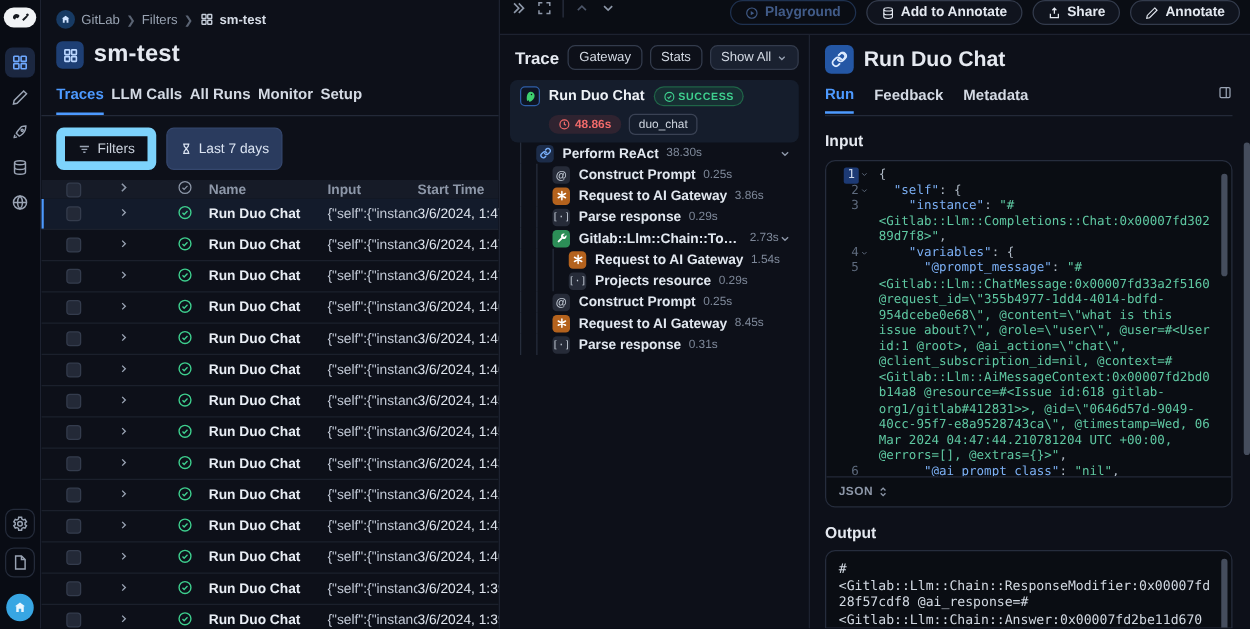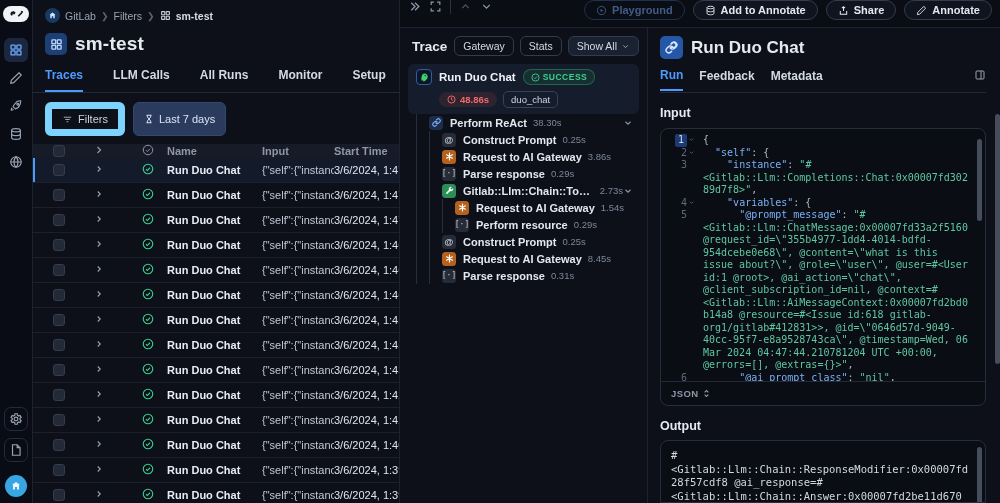--- a/index.html
+++ b/index.html
@@ -32,21 +32,21 @@
     display:flex; align-items:center; justify-content:center; }
   .crumb-org svg { width:9px; height:9px; }
   .crumb-sep { color:#5b6474; font-size:9px; }
   .crumb-grid { color:#c7cfdb; } .crumb-grid svg { width:11px; height:11px; display:block; }
   .crumb-last { color:#d6dce6; font-weight:bold; }
   .proj-title { display:flex; align-items:center; gap:8px; padding:10px 12px 0 12px; }
   .proj-title .pt-icon { width:22px; height:22px; border-radius:5px; background:#1e3f74;
     color:#bcd7ff; display:flex; align-items:center; justify-content:center; }
   .proj-title .pt-icon svg { width:13px; height:13px; }
   .proj-title h1 { font-size:19px; font-weight:bold; letter-spacing:.2px; }
-  .tabs { display:flex; gap:30px; padding:13px 12px 0 12px; border-bottom:1px solid #232938; }
+  .tabs { display:flex; gap:6px; padding:13px 12px 0 12px; border-bottom:1px solid #232938; }
   .tab { font-size:12px; font-weight:bold; color:#d4dae4; padding-bottom:8px; cursor:pointer; }
   .tab.active { color:var(--accent); border-bottom:2px solid var(--accent); }
   .filter-row { display:flex; gap:8px; padding:9px 12px 0 12px; }
   .btn-outline { display:flex; align-items:center; gap:5px; font-size:11px; color:#cbd2dd;
     border:7px solid #7dd3fc; border-radius:6px; padding:4px 10px; background:transparent; }
   .btn-outline svg { width:11px; height:11px; color:#9aa4b4; }
   .chip-date { display:flex; align-items:center; gap:5px; font-size:11px; color:#dbe4f2;
     background:#2a3b5e; border:1px solid #35476e; border-radius:6px; padding:4px 10px; }
   .chip-date svg { width:10px; height:10px; }
   .table { margin-top:8px; display:flex; flex-direction:column; overflow:hidden; }
@@ -688,21 +688,21 @@
                 <span class="nname">Request to AI Gateway</span>
                 <span class="ndur">1.54s</span>
               </div>
               <div class="tnode">
                 <span class="guides">
                   <span class="gl"></span>
                   <span class="gl"></span>
                   <span class="gl"></span>
                 </span>
                 <span class="nicon parser">[·]</span>
-                <span class="nname">Perform resource</span>
+                <span class="nname">Projects resource</span>
                 <span class="ndur">0.29s</span>
               </div>
               <div class="tnode">
                 <span class="guides">
                   <span class="gl"></span>
                   <span class="gl"></span>
                 </span>
                 <span class="nicon prompt">@</span>
                 <span class="nname">Construct Prompt</span>
                 <span class="ndur">0.25s</span>

